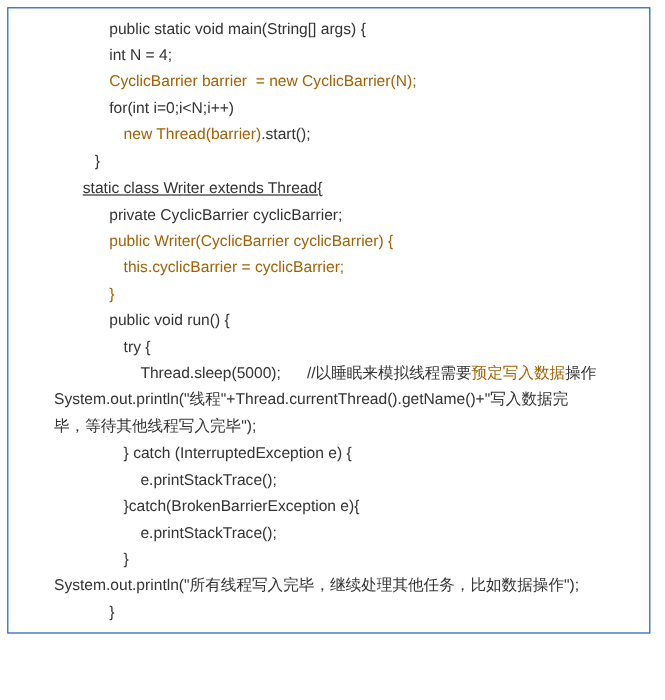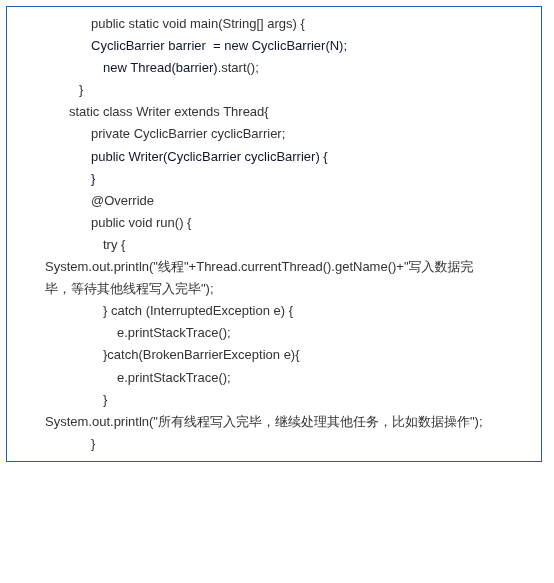--- a/index.html
+++ b/index.html
@@ -14,42 +14,45 @@
     padding: 6px 6px 6px 6px;
     width: 536px;
     box-sizing: border-box;
     font-size: 13px;
     line-height: 1.7;
     color: #333;
   }
   .line { white-space: pre; }
   .i1 { padding-left: 78px; }
   .i0b { padding-left: 66px; }
-  .i0 { padding-left: 56px; }
+  .i0 { padding-left: 56px; text-decoration: underline; }
   .i2 { padding-left: 90px; }
   .i3 { padding-left: 104px; }
   .i4 { padding-left: 118px; }
   .iflush { padding-left: 32px; }
-  .kw { color: #0f172a; }
+  .kw { color: #a16207; }
 </style>
 </head>
 <body>
 
 <div class="code-box">
   <div class="line i1">public static void main(String[] args) {</div>
+  <div class="line i1">int N = 4;</div>
   <div class="line i1 kw">CyclicBarrier barrier  = new CyclicBarrier(N);</div>
+  <div class="line i1">for(int i=0;i&lt;N;i++)</div>
   <div class="line i2"><span class="kw">new Thread(barrier)</span><span>.start();</span></div>
   <div class="line i0b">}</div>
   <div class="line i0">static class Writer extends Thread{</div>
   <div class="line i1">private CyclicBarrier cyclicBarrier;</div>
   <div class="line i1 kw">public Writer(CyclicBarrier cyclicBarrier) {</div>
+  <div class="line i2 kw">this.cyclicBarrier = cyclicBarrier;</div>
   <div class="line i1 kw">}</div>
-  <div class="line i1">@Override</div>
   <div class="line i1">public void run() {</div>
   <div class="line i2">try {</div>
+  <div class="line i3"><span>Thread.sleep(5000);      //以睡眠来模拟线程需要</span><span class="kw">预定写入数据</span><span>操作</span></div>
   <div class="line iflush">System.out.println("线程"+Thread.currentThread().getName()+"写入数据完</div>
   <div class="line iflush">毕，等待其他线程写入完毕");</div>
   <div class="line i2">} catch (InterruptedException e) {</div>
   <div class="line i3">e.printStackTrace();</div>
   <div class="line i2">}catch(BrokenBarrierException e){</div>
   <div class="line i3">e.printStackTrace();</div>
   <div class="line i2">}</div>
   <div class="line iflush">System.out.println("所有线程写入完毕，继续处理其他任务，比如数据操作");</div>
   <div class="line i1">}</div>
 </div>

